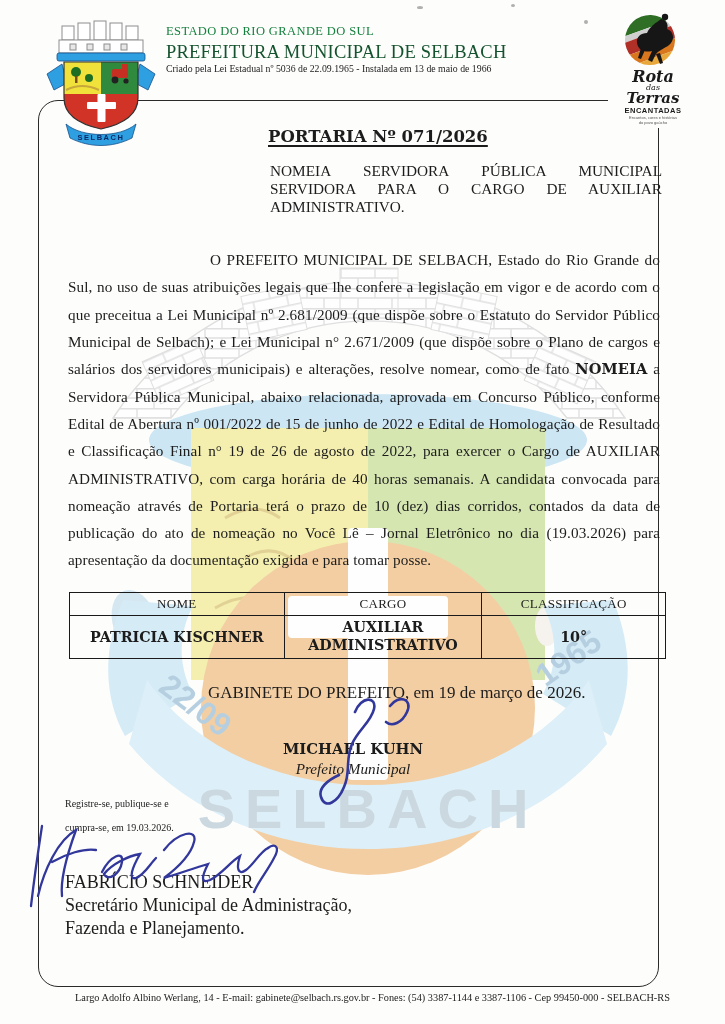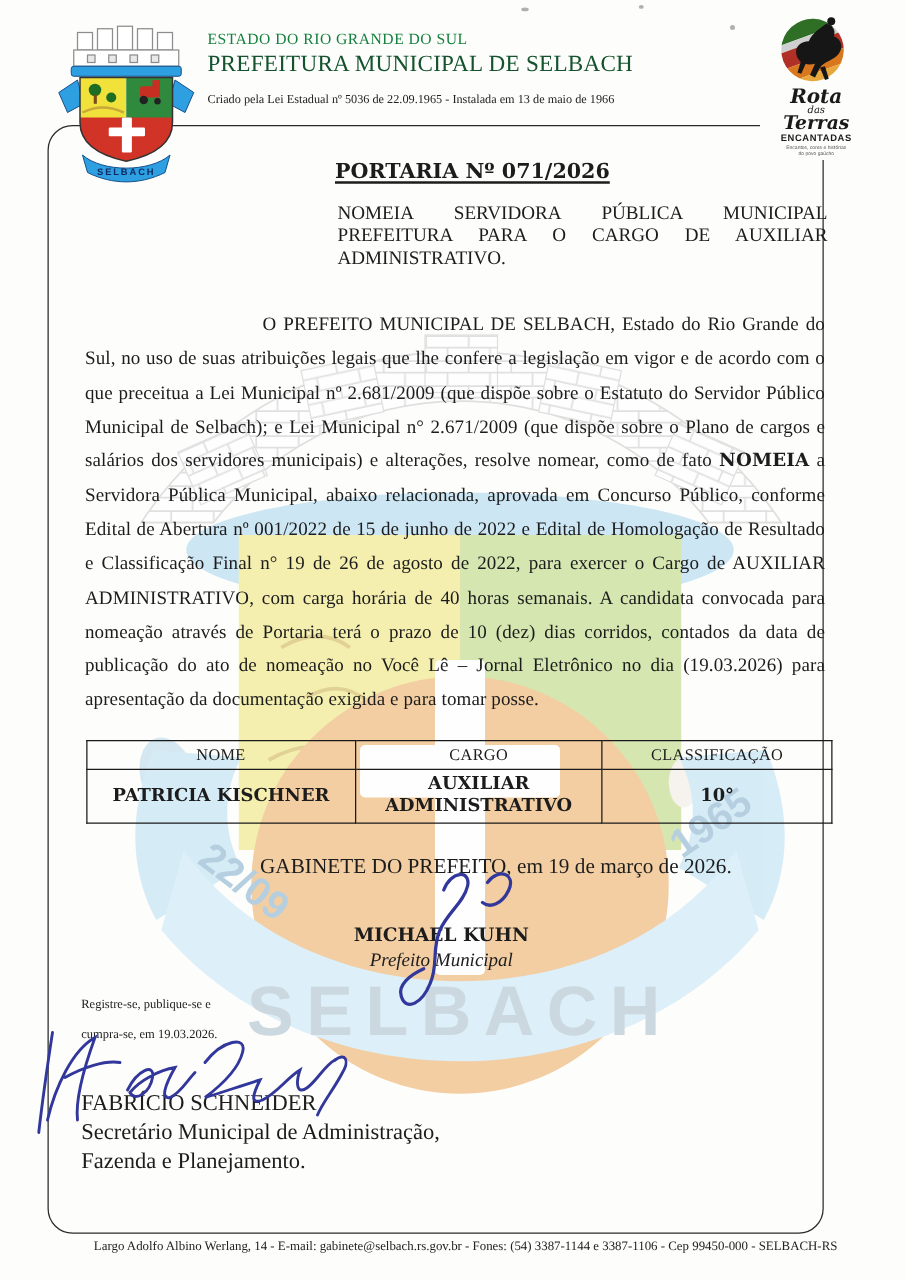--- a/index.html
+++ b/index.html
@@ -10,21 +10,21 @@
   .wm{position:absolute;left:95px;top:228px;width:548px;height:648px;z-index:0;opacity:.85;}
   .frame{position:absolute;left:38px;top:100px;width:619px;height:885px;z-index:1;
          border:1.6px solid #2a2a2a;border-radius:20px;}
   .hdr-layer{position:absolute;left:0;top:0;width:100%;height:150px;z-index:2;}
   .content{position:absolute;inset:0;z-index:3;}
   .sig{position:absolute;z-index:4;}
   
   .hdr-text{position:absolute;left:166px;top:24px;width:470px;}
   .hdr-state{font-size:12.5px;letter-spacing:.4px;color:#15803d;}
   .hdr-city{font-size:18.5px;letter-spacing:.2px;color:#14532d;margin-top:3px;}
-  .hdr-sub{font-size:9.8px;color:#222;margin-top:11px;}
+  .hdr-sub{font-size:9.8px;color:#222;margin-top:0;}
   .crest{position:absolute;left:42px;top:6px;}
   .rota{position:absolute;left:608px;top:10px;background:#fdfdfc;}
   .speck{position:absolute;background:#8f8f8f;border-radius:50%;opacity:.7;}
   
   .doc-title{position:absolute;left:268px;top:127px;font-family:"DejaVu Serif",serif;
              font-weight:bold;font-size:16.5px;text-decoration:underline;
              text-underline-offset:3px;text-decoration-thickness:1.8px;}
   .epi{position:absolute;left:270px;top:162px;width:392px;font-size:15.3px;line-height:18.2px;}
   .epi .jl{text-align:justify;text-align-last:justify;}
   .body-par{position:absolute;left:68px;top:231px;width:592px;font-size:15.2px;
@@ -184,21 +184,21 @@
       </g>
     </svg>
   </div>
 
   <div class="content">
 
     <div class="doc-title">PORTARIA Nº 071/2026</div>
 
     <div class="epi">
       <div class="jl">NOMEIA SERVIDORA PÚBLICA MUNICIPAL</div>
-      <div class="jl">PREFEITURA PARA O CARGO DE AUXILIAR</div>
+      <div class="jl">SERVIDORA PARA O CARGO DE AUXILIAR</div>
       <div>ADMINISTRATIVO.</div>
     </div>
 
     <p class="body-par"><span>O PREFEITO MUNICIPAL DE SELBACH, Estado do Rio Grande do Sul, no uso de suas atribuições legais que lhe confere a legislação em vigor e de acordo com o que preceitua a Lei Municipal nº 2.681/2009 (que dispõe sobre o Estatuto do Servidor Público Municipal de Selbach); e Lei Municipal n° 2.671/2009 (que dispõe sobre o Plano de cargos e salários dos servidores municipais) e alterações, resolve nomear, como de fato </span><span class="b">NOMEIA</span><span> a Servidora Pública Municipal, abaixo relacionada, aprovada em Concurso Público, conforme Edital de Abertura nº 001/2022 de 15 de junho de 2022 e Edital de Homologação de Resultado e Classificação Final n° 19 de 26 de agosto de 2022, para exercer o Cargo de AUXILIAR ADMINISTRATIVO, com carga horária de 40 horas semanais. A candidata convocada para nomeação através de Portaria terá o prazo de 10 (dez) dias corridos, contados da data de publicação do ato de nomeação no Você Lê – Jornal Eletrônico no dia (19.03.2026) para apresentação da documentação exigida e para tomar posse.</span></p>
 
     <table class="tbl">
       <colgroup>
           <col style="width:36%">
           <col style="width:33.2%">
           <col style="width:30.8%">

